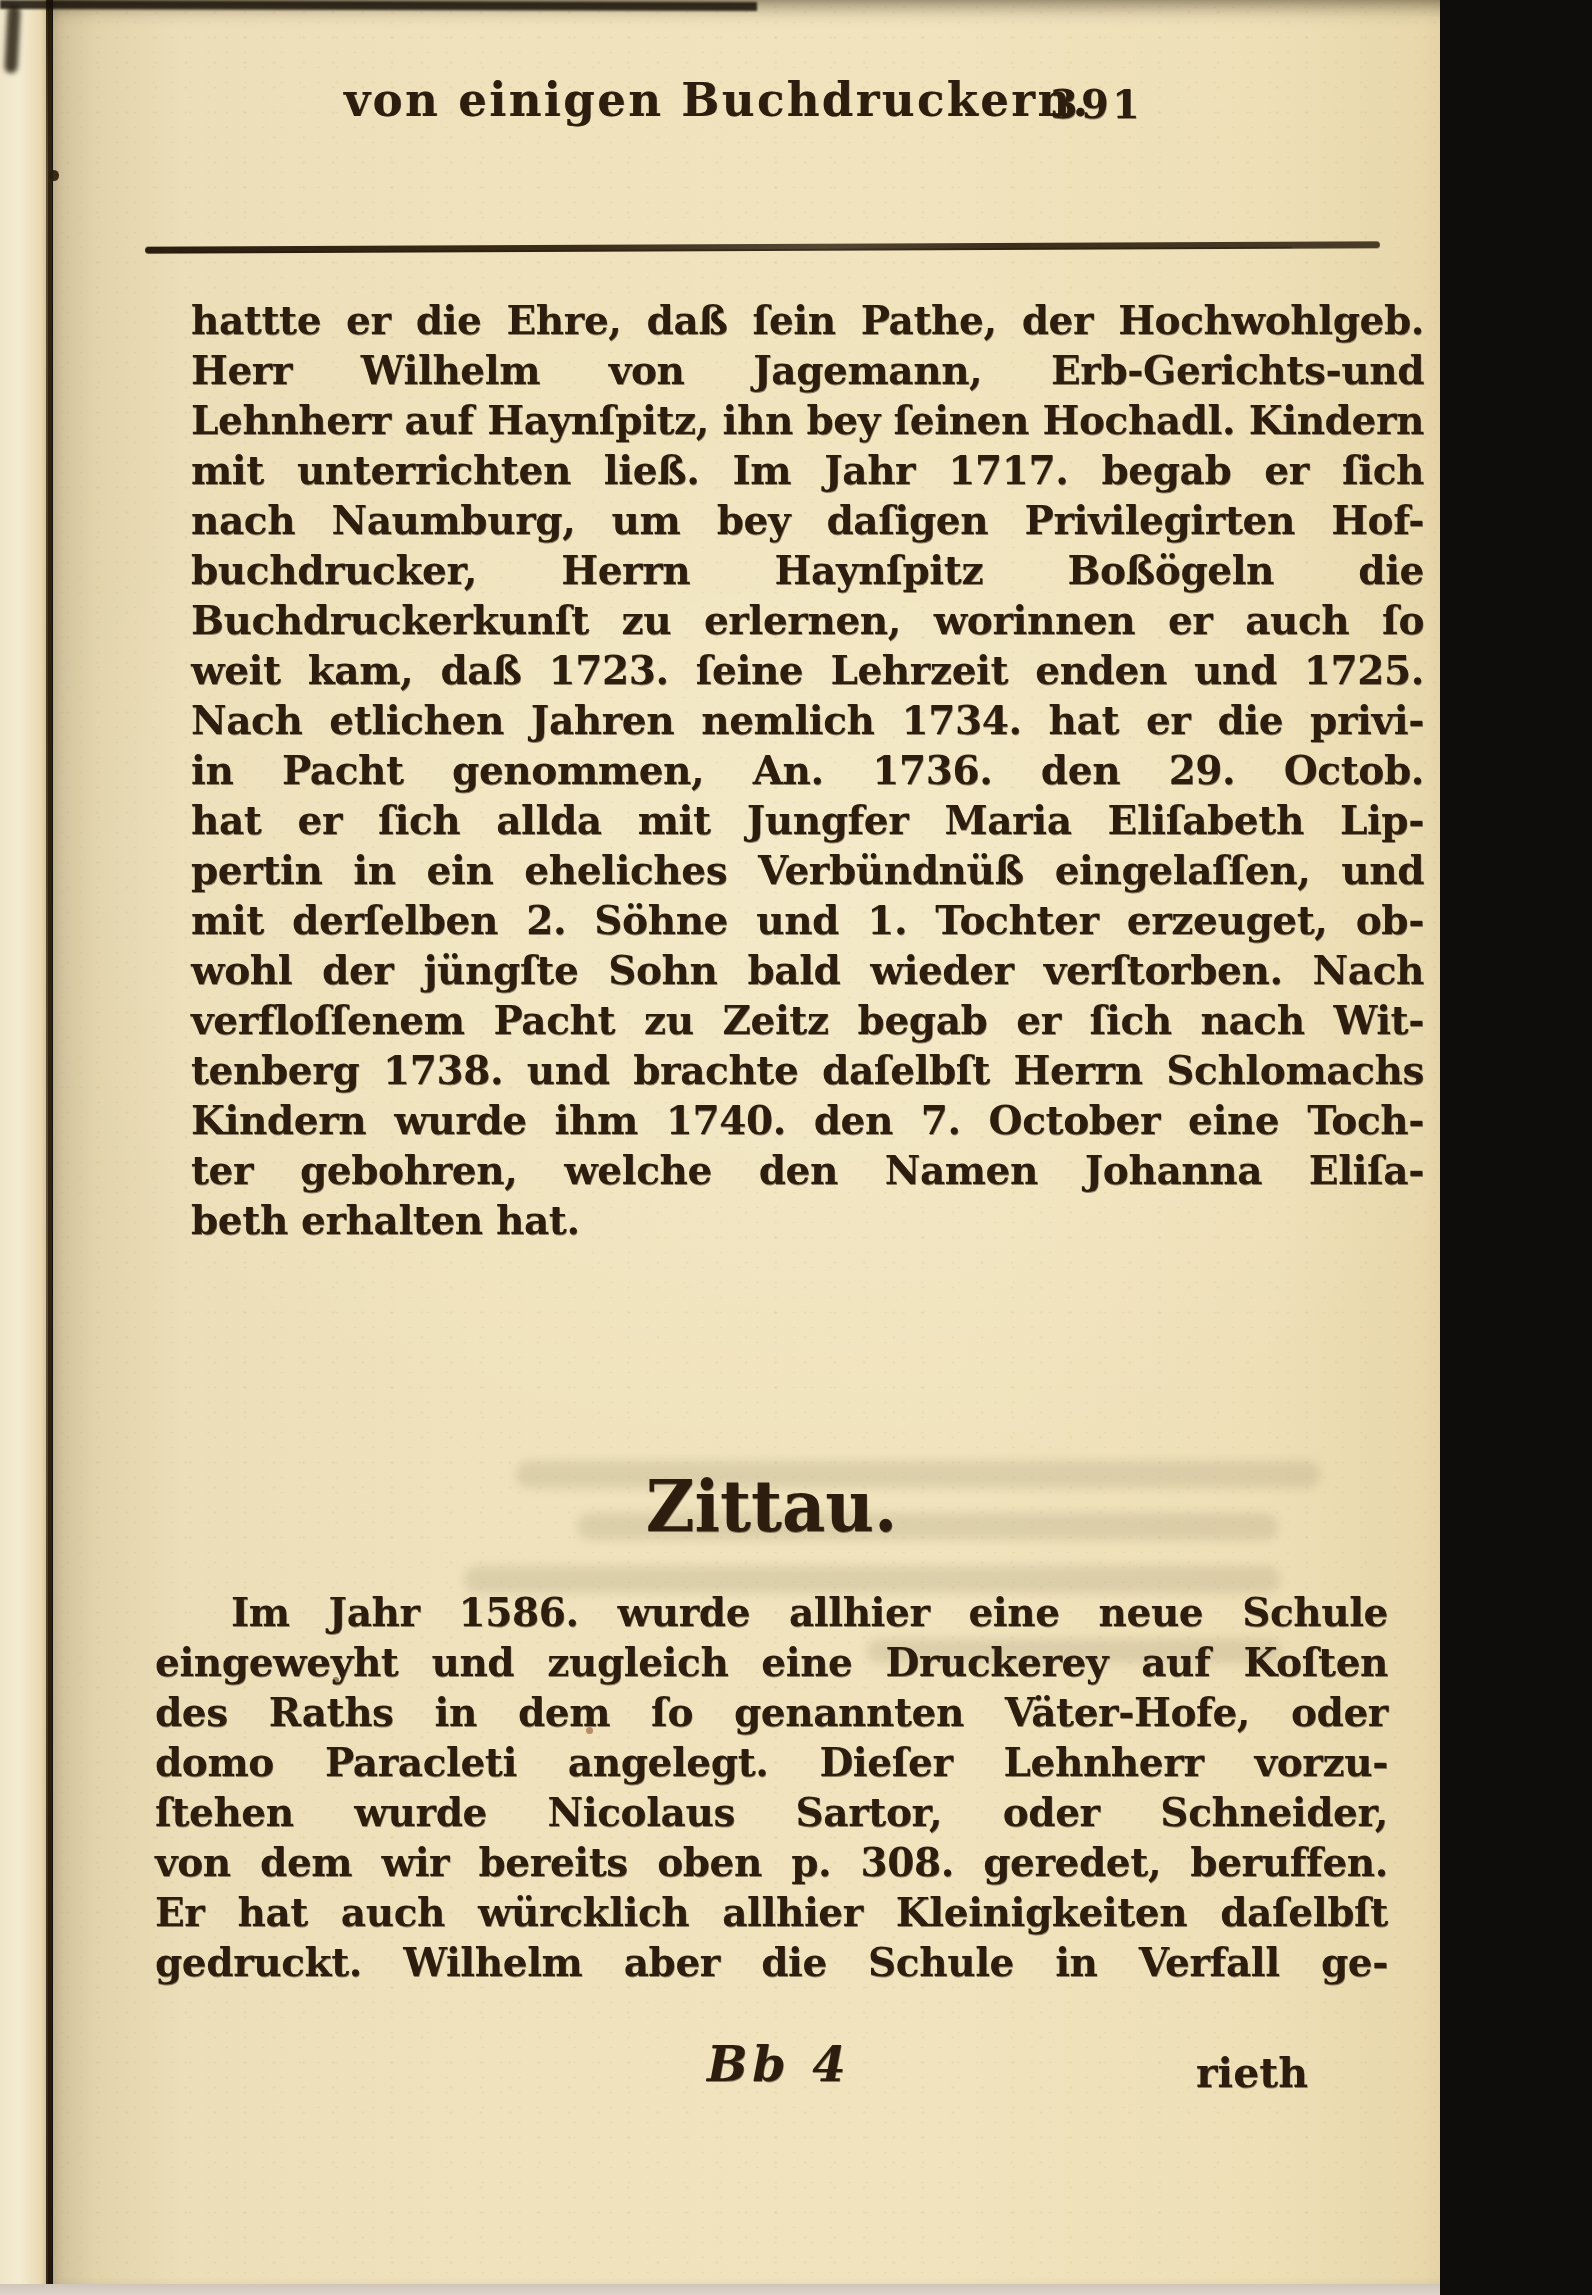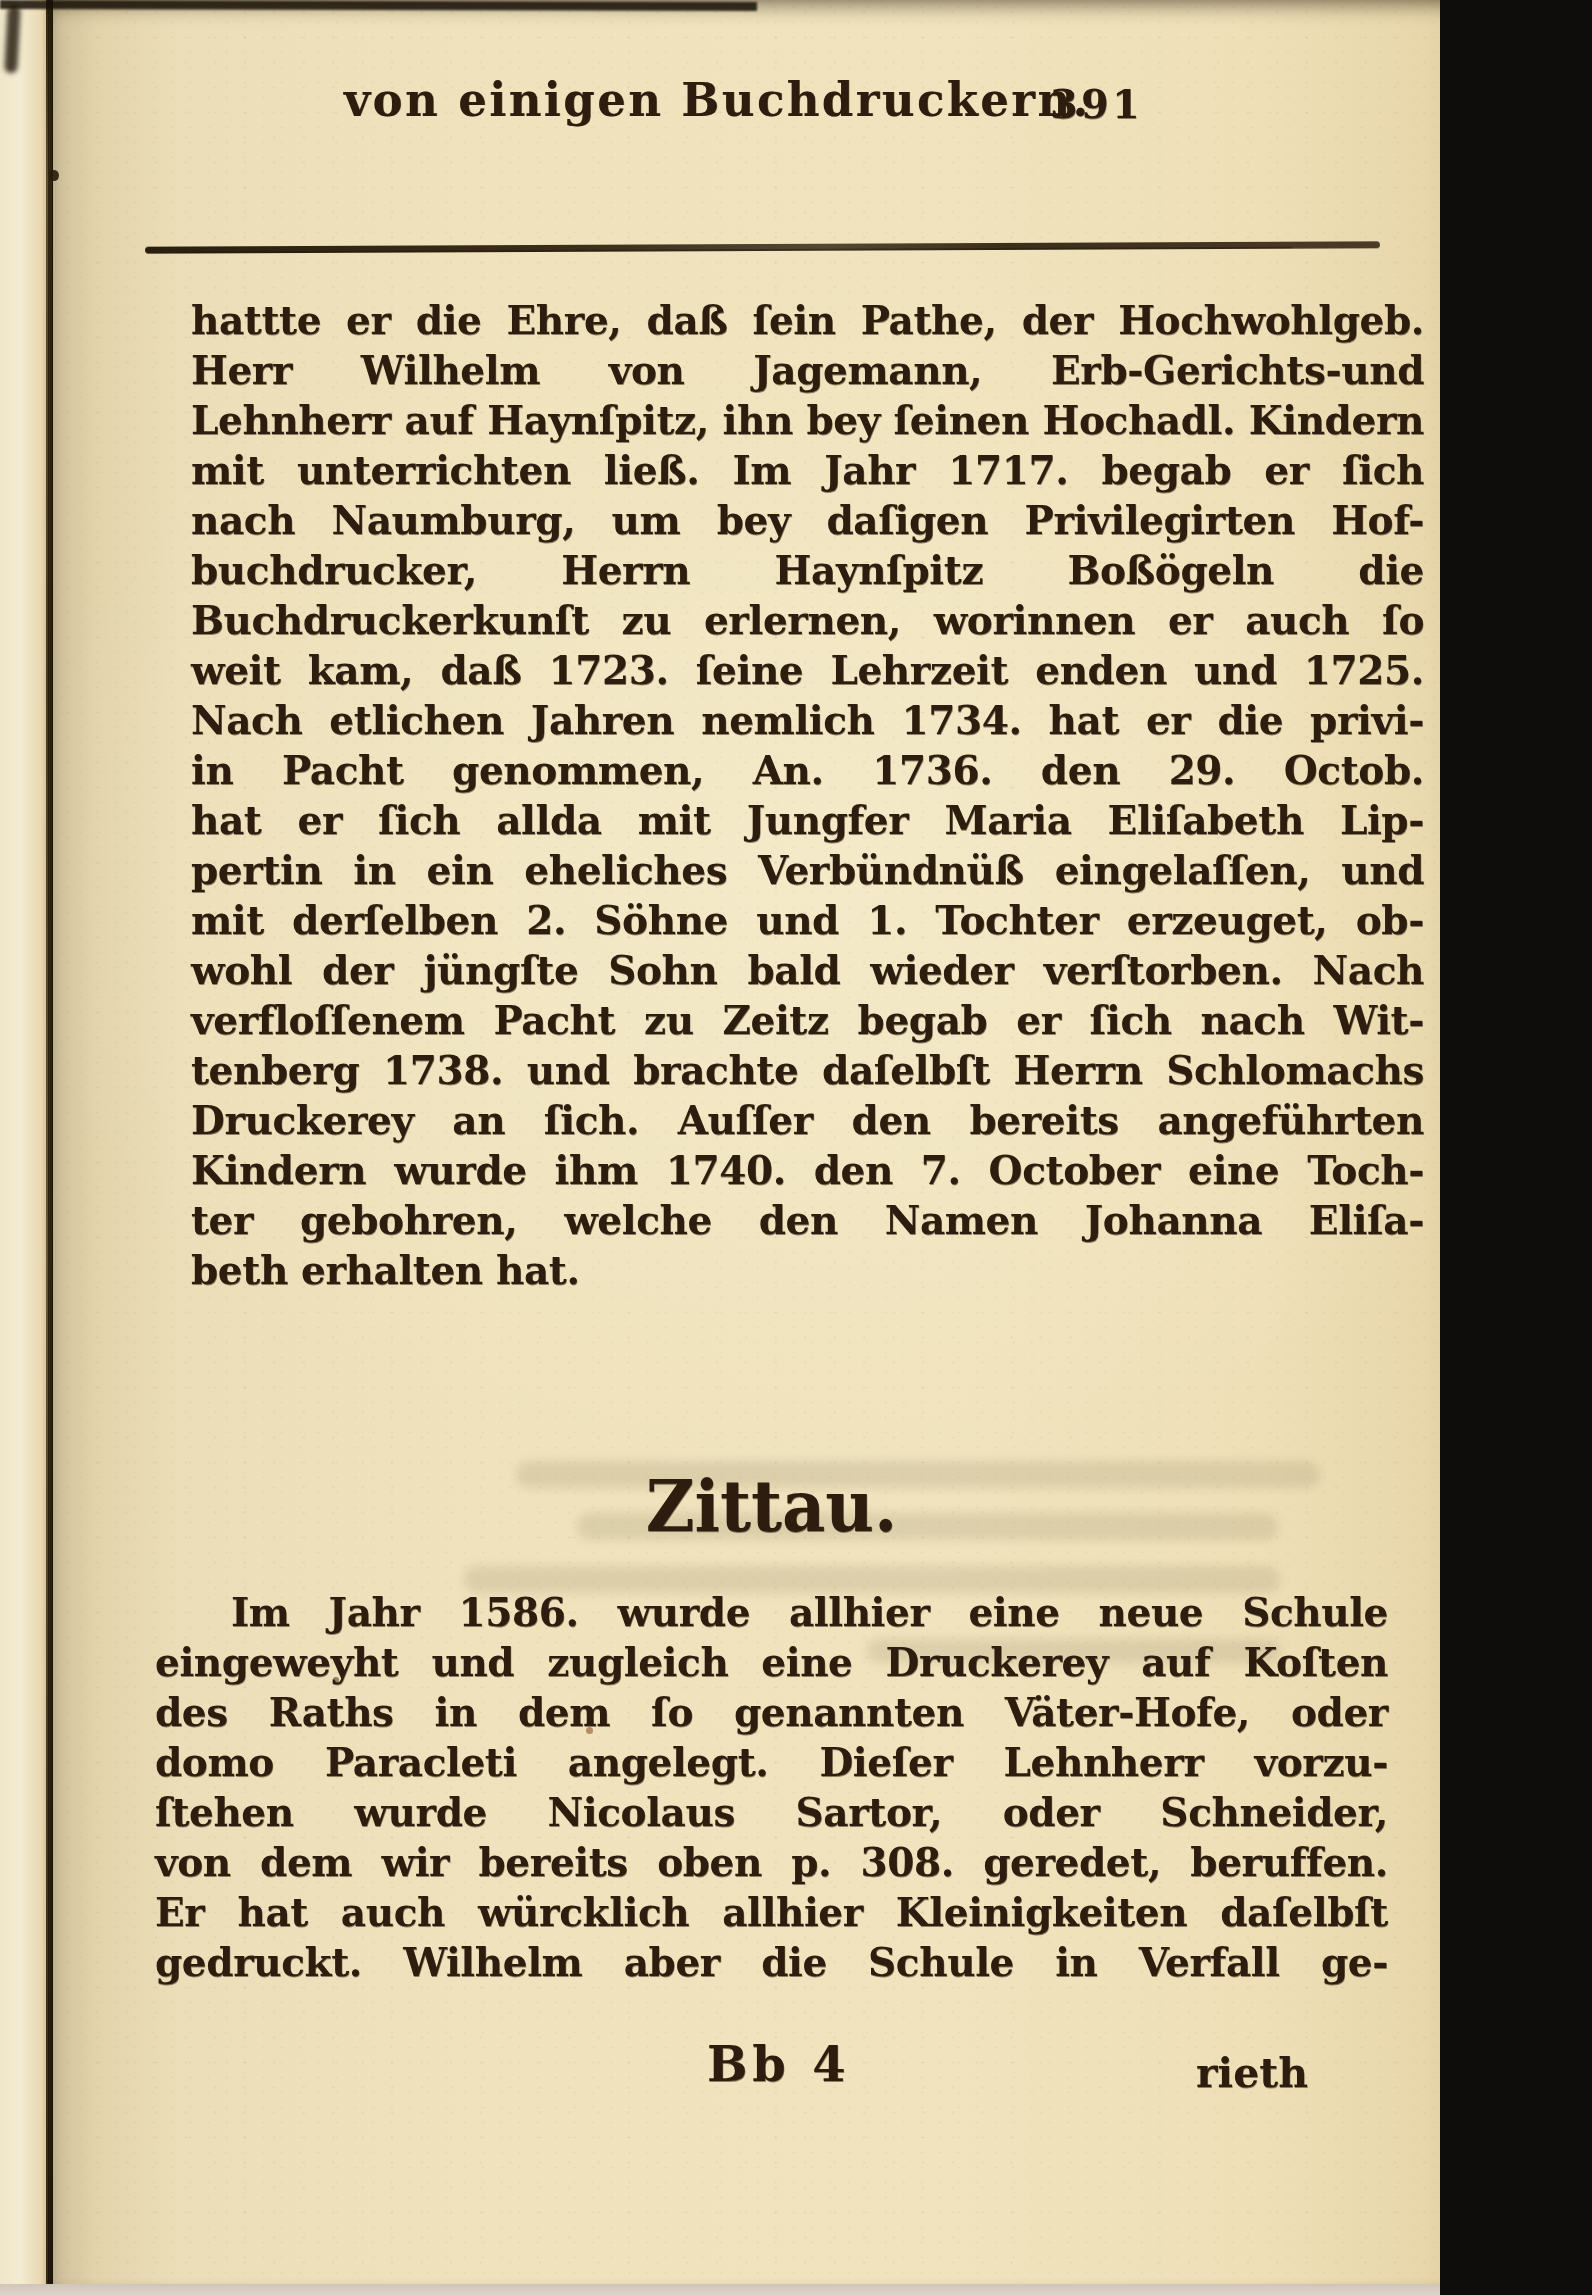--- a/index.html
+++ b/index.html
@@ -84,21 +84,21 @@
   .para1{top:295px;margin-left:36px;}
   .para2{top:1587px;}
   .line{height:50px;line-height:50px;white-space:nowrap;
         text-align:justify;text-align-last:justify;}
   .line.noj{text-align-last:auto;white-space:normal;}
   .line.indent{padding-left:76px;}
   .section-heading{
     position:absolute;left:155px;top:1467px;width:1233px;text-align:center;
     font-size:67px;transform:scaleY(1.05);
   }
-  .signature-mark{position:absolute;left:707px;top:2036px;font-size:48px;letter-spacing:4.8px;}
+  .signature-mark{position:absolute;left:707px;top:2036px;font-size:48px;letter-spacing:4.8px;font-style:italic;}
   .catchword{position:absolute;left:1196px;top:2049px;font-size:41px;}
   
   .ghost{position:absolute;background:rgba(122,110,84,0.17);
          filter:blur(4.8px);border-radius:14.3px;transform:scaleX(-1);}
   .g1{left:516px;top:1461px;width:804px;height:27px;}
   .g2{left:577px;top:1513px;width:701px;height:27px;}
   .g3{left:464px;top:1566px;width:816px;height:27px;}
   .g4{left:867px;top:1639px;width:414px;height:24px;}
   .speck{position:absolute;border-radius:50%;}
   .s1{left:586px;top:1727px;width:7.2px;height:7.2px;background:rgba(140,70,30,0.55);}
@@ -140,21 +140,20 @@
     <div class="line">Buchdruckerkunſt zu erlernen, worinnen er auch ſo</div>
     <div class="line">weit kam, daß 1723. ſeine Lehrzeit enden und 1725.</div>
     <div class="line">Nach etlichen Jahren nemlich 1734. hat er die privi-</div>
     <div class="line">in Pacht genommen,  An. 1736. den 29. Octob.</div>
     <div class="line">hat er ſich allda mit Jungfer Maria Eliſabeth Lip-</div>
     <div class="line">pertin in ein eheliches Verbündnüß eingelaſſen, und</div>
     <div class="line">mit derſelben 2. Söhne und 1. Tochter erzeuget, ob-</div>
     <div class="line">wohl der jüngſte Sohn bald wieder verſtorben. Nach</div>
     <div class="line">verfloſſenem Pacht zu Zeitz begab er ſich nach Wit-</div>
     <div class="line">tenberg 1738. und brachte daſelbſt Herrn Schlomachs</div>
-    <div class="line">Druckerey an ſich.  Auſſer den bereits angeführten</div>
     <div class="line">Kindern wurde ihm 1740. den 7. October eine Toch-</div>
     <div class="line">ter gebohren, welche den Namen Johanna Eliſa-</div>
     <div class="line noj">beth erhalten hat.</div>
   </div>
 
   <div class="ink section-heading">Zittau.</div>
 
   <div class="ink para para2">
     <div class="line indent">Im Jahr 1586. wurde allhier eine neue Schule</div>
     <div class="line">eingeweyht und zugleich eine Druckerey auf Koſten</div>

